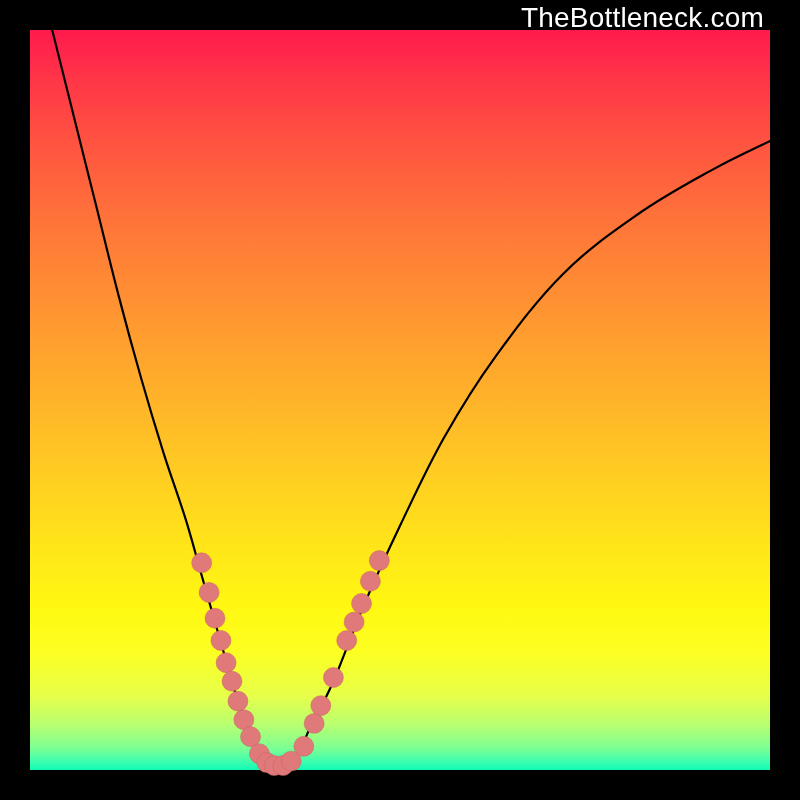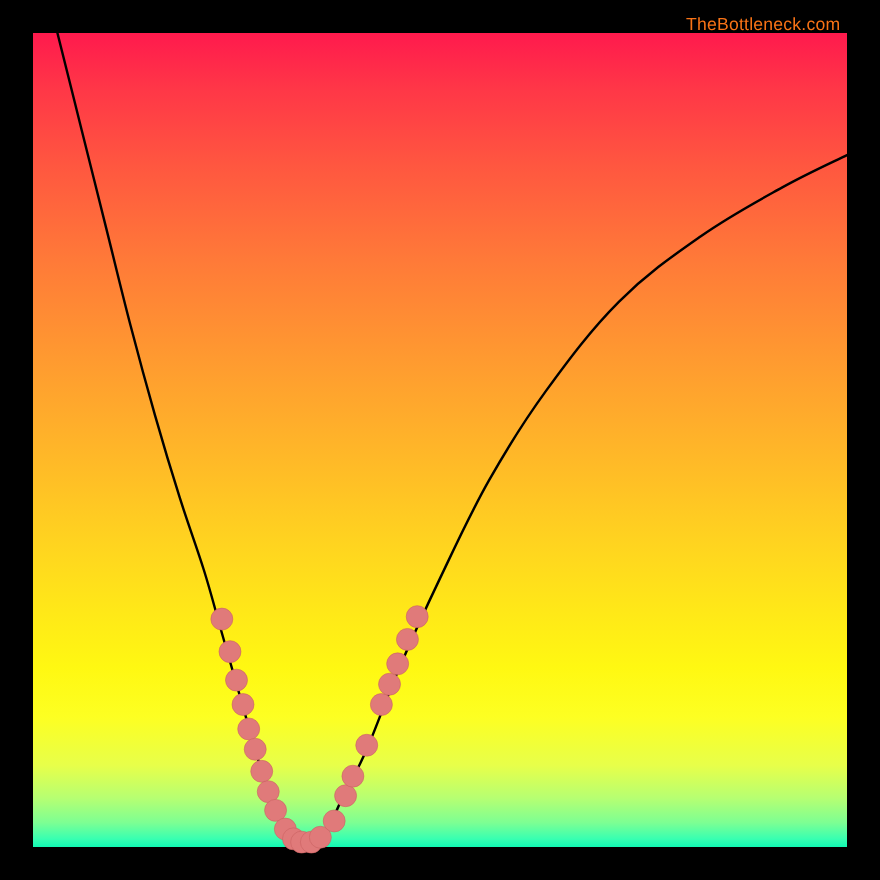--- a/index.html
+++ b/index.html
@@ -35,24 +35,24 @@
       #fdff22 84%,
       #e7ff4a 90%,
       #b6ff72 94%,
       #7dff93 97%,
       #38ffb1 99%,
       #11f9b3 100%
     );
   }
   .watermark {
     position: absolute;
-    top: 14px;
+    top: 2px;
     right: 36px;
-    color: #f97316;
-    font-size: 16px;
+    color: #ffffff;
+    font-size: 28px;
     font-weight: 500;
     letter-spacing: 0.2px;
     user-select: none;
   }
   svg.curve {
     position: absolute;
     left: 0;
     top: 0;
     width: 740px;
     height: 740px;

